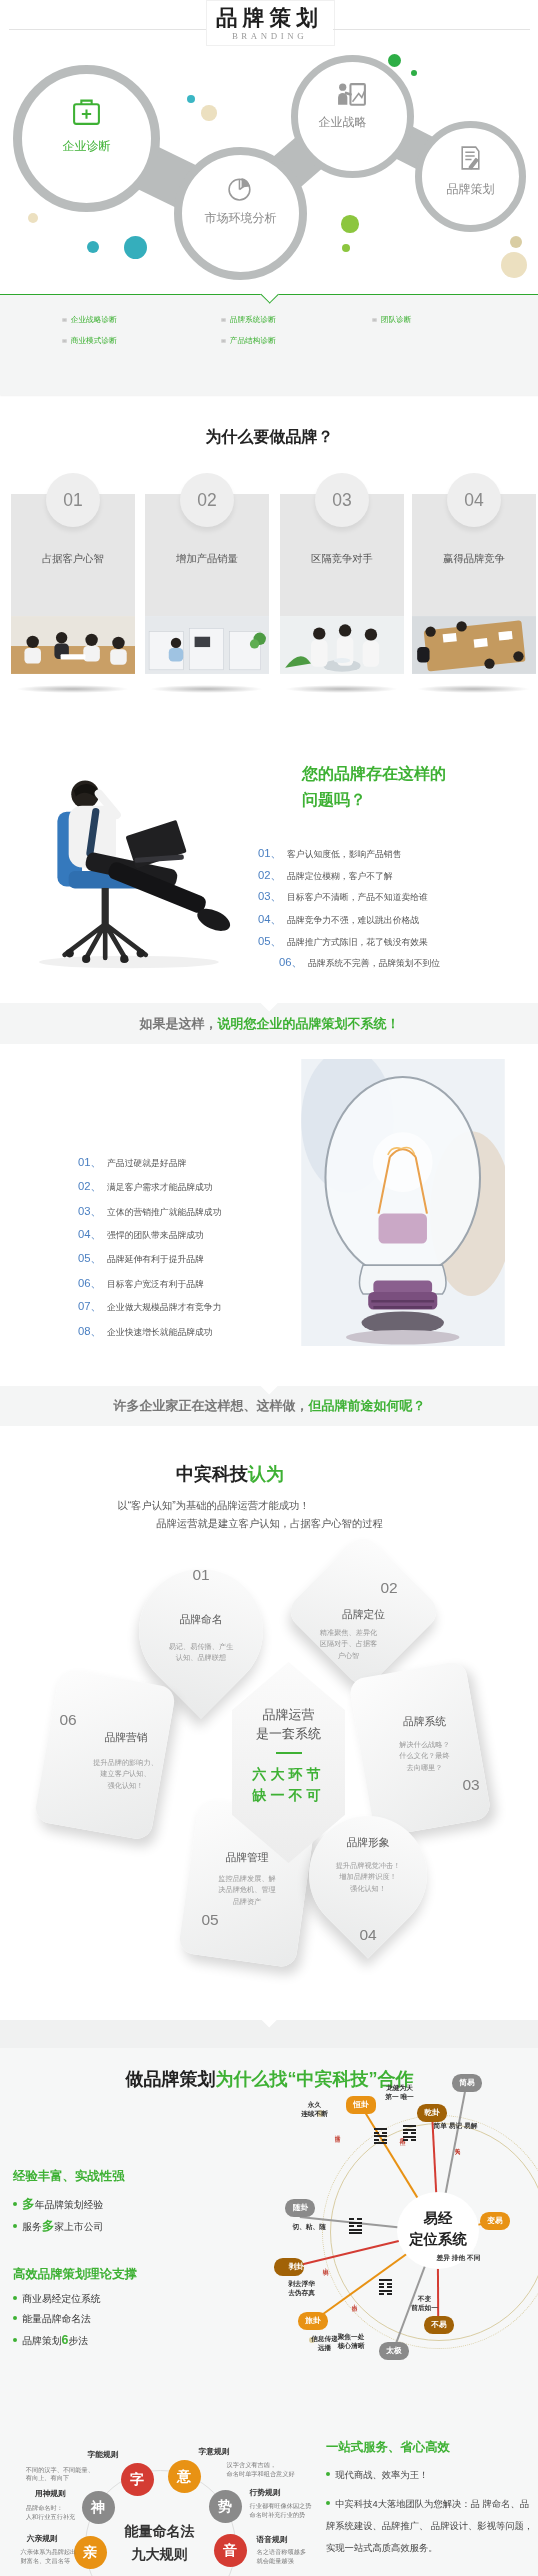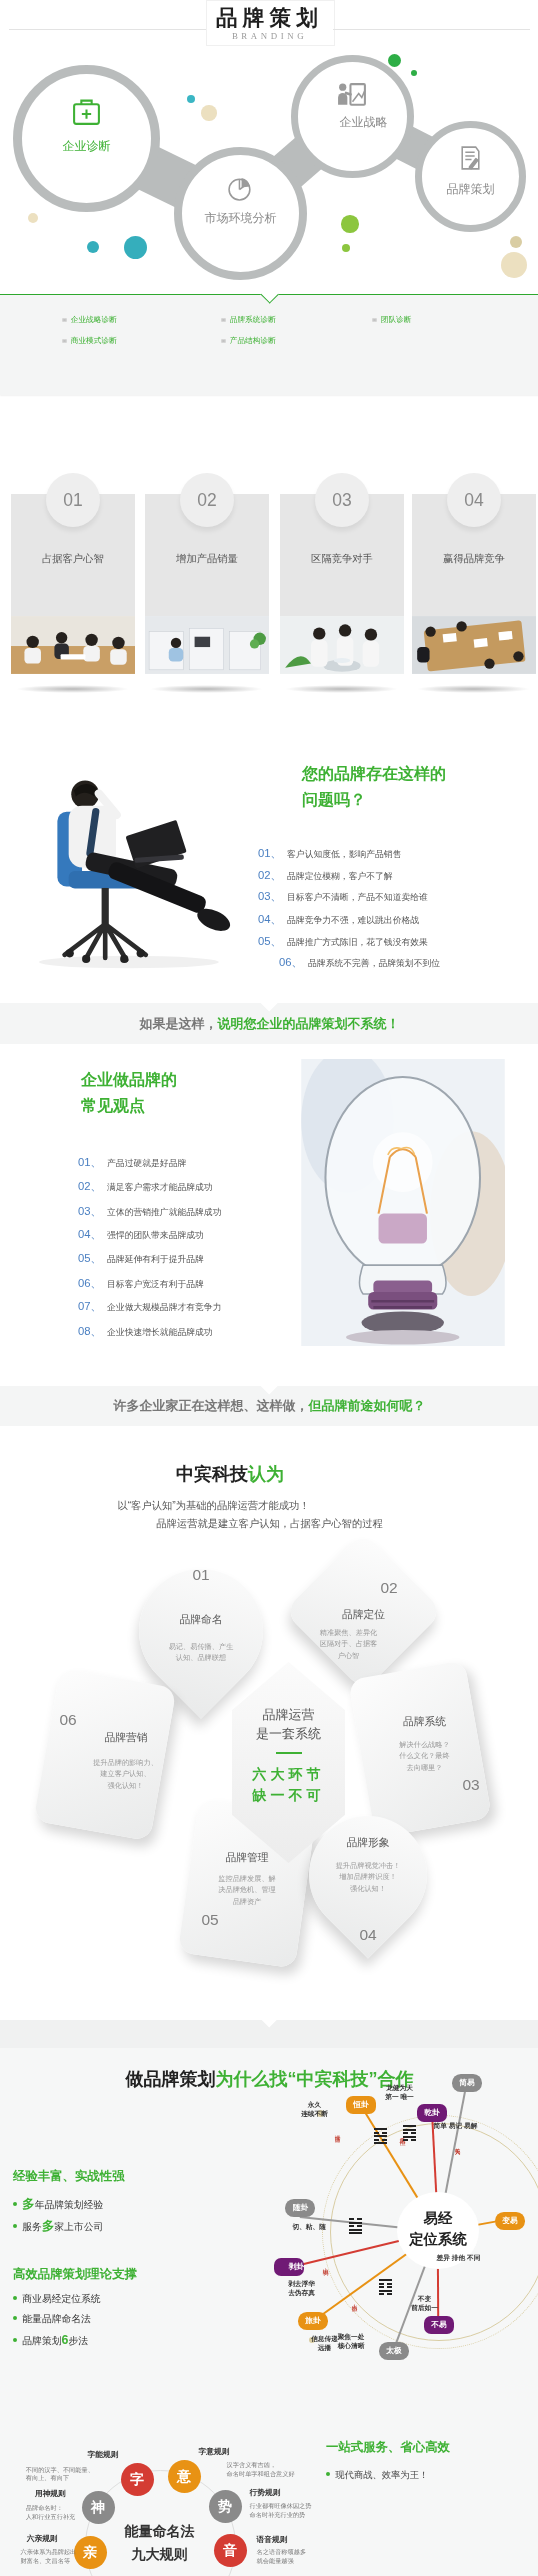--- a/index.html
+++ b/index.html
@@ -45,21 +45,21 @@
   .shape-num{font-size:15.5px;color:#808080;}
   .shape-title{font-size:10.8px;color:#555;}
   .shape-desc{font-size:7.2px;color:#999;line-height:11.3px;}
   
   .wh{font-size:12.4px;font-weight:bold;color:#3eb134;}
   .wb{font-size:9.8px;color:#333;}
   .wb .em{color:#3eb134;font-weight:bold;font-size:12.4px;}
   .gdot{width:4.1px;height:4.1px;border-radius:50%;background:#3eb134;display:inline-block;margin-right:5.2px;vertical-align:2.1px;}
   
   .pill{width:30px;height:17.5px;border-radius:8.8px;color:#fff;font-size:7.7px;font-weight:bold;text-align:center;line-height:17.5px;}
-  .pill.red{background:#701a75;border-radius:7px;} .pill.orange{background:#e89214;} .pill.gy{background:#8a8a8a;}
+  .pill.red{background:#a16207;} .pill.orange{background:#e89214;} .pill.gy{background:#8a8a8a;}
   .spoke{height:1.5px;transform-origin:0 50%;}
   .spoke.red{background:#d43c33;} .spoke.orange{background:#e89214;} .spoke.gy{background:#9a9a9a;}
   .bnote{font-size:6.7px;font-weight:bold;color:#333;line-height:9.3px;text-align:center;}
   .bdecor{font-size:5.7px;color:#c0392b;writing-mode:vertical-rl;letter-spacing:1px;}
   .wreath{border:1px solid #d9cda3;border-radius:50%;}
   .wreath2{border:0.5px dotted #d9cda3;border-radius:50%;}
   .golddot{background:#d9cda3;border-radius:50%;}
   .tri{display:flex;flex-direction:column;gap:1.5px;}
   .tri b{display:block;width:13.4px;height:2.1px;background:#222;}
   .tri b.sp{background:linear-gradient(90deg,#222 40%,transparent 40%,transparent 60%,#222 60%);}
@@ -109,21 +109,21 @@
   <div class="c svc-circle" style="left:291px;top:55px;width:123px;height:123px;border-width:7.7px;"></div>
   <div class="c" style="left:336px;top:81px;">
     <svg width="32" height="30" viewBox="0 0 62 58">
         <rect x="28" y="6" width="28" height="40" rx="2" fill="none" stroke="#9a9a9a" stroke-width="4"></rect>
         <path d="M32 40 L44 24 L50 32 L56 18" stroke="#9a9a9a" stroke-width="3" fill="none"></path>
         <circle cx="13" cy="12" r="7" fill="#9a9a9a"></circle>
         <path d="M4 46 v-14 a9 9 0 0 1 18 0 v14 z" fill="#9a9a9a"></path>
         <rect x="18" y="20" width="14" height="5" rx="2" fill="#9a9a9a" transform="rotate(18 18 20)"></rect>
       </svg>
   </div>
-  <div class="c svc-label" style="left:312px;top:114px;width:103px;">企业战略</div>
+  <div class="c svc-label" style="left:291px;top:114px;width:103px;">企业战略</div>
 
   <div class="c svc-circle" style="left:415px;top:121px;width:111px;height:111px;border-width:7.2px;"></div>
   <div class="c" style="left:457px;top:144px;">
     <svg width="27" height="29" viewBox="0 0 52 56">
         <path d="M10 6 h26 l6 8 v34 h-32 z" fill="none" stroke="#9a9a9a" stroke-width="3"></path>
         <path d="M16 16 h18 M16 23 h18 M16 30 h12" stroke="#9a9a9a" stroke-width="3"></path>
         <rect x="28" y="26" width="8" height="24" rx="2" fill="#9a9a9a" transform="rotate(38 32 38)"></rect>
       </svg>
   </div>
   <div class="c svc-label" style="left:419px;top:181px;width:103px;">品牌策划</div>
@@ -143,20 +143,21 @@
   <div class="c panel" style="left:0;top:295px;width:539px;height:100px;box-shadow:0 1px 1.5px rgba(0,0,0,.06);"></div>
   <div class="c" style="left:0;top:294px;width:539px;height:1px;background:#2ea82e;"></div>
   <div class="c notch notch-green" style="left:263px;top:288px;"></div>
 
   <div class="c" style="left:62px;top:315px;"><span class="bullet-dot"></span><span class="diag-item">企业战略诊断</span></div>
   <div class="c" style="left:221px;top:315px;"><span class="bullet-dot"></span><span class="diag-item">品牌系统诊断</span></div>
   <div class="c" style="left:372px;top:315px;"><span class="bullet-dot"></span><span class="diag-item">团队诊断</span></div>
   <div class="c" style="left:62px;top:336px;"><span class="bullet-dot"></span><span class="diag-item">商业模式诊断</span></div>
   <div class="c" style="left:221px;top:336px;"><span class="bullet-dot"></span><span class="diag-item">产品结构诊断</span></div>
 
+  <div class="c ctr" style="left:0;top:427px;width:539px;font-size:16px;font-weight:bold;color:#222;">为什么要做品牌？</div>
 
   <div class="c card-gray" style="left:10.8px;top:494px;width:124px;height:122px;"></div>
   <div class="c card-gray" style="left:145px;top:494px;width:124px;height:122px;"></div>
   <div class="c card-gray" style="left:280px;top:494px;width:124px;height:122px;"></div>
   <div class="c card-gray" style="left:412px;top:494px;width:124px;height:122px;"></div>
   <div class="c numcircle" style="left:46px;top:473px;">01</div>
   <div class="c numcircle" style="left:180px;top:473px;">02</div>
   <div class="c numcircle" style="left:315px;top:473px;">03</div>
   <div class="c numcircle" style="left:447px;top:473px;">04</div>
   <div class="c card-label" style="left:10.8px;top:552px;width:124px;">占据客户心智</div>
@@ -256,22 +257,20 @@
   <div class="c" style="left:258px;top:889px;"><span class="numblue">03、</span><span class="listtext">目标客户不清晰，产品不知道卖给谁</span></div>
   <div class="c" style="left:258px;top:912px;"><span class="numblue">04、</span><span class="listtext">品牌竞争力不强，难以跳出价格战</span></div>
   <div class="c" style="left:258px;top:934px;"><span class="numblue">05、</span><span class="listtext">品牌推广方式陈旧，花了钱没有效果</span></div>
   <div class="c" style="left:258px;top:955px;margin-left:21px;"><span class="numblue">06、</span><span class="listtext">品牌系统不完善，品牌策划不到位</span></div>
 
   <div class="c banner" style="left:0;top:1003px;height:41px;line-height:41px;">
     <span class="big">如果是这样，</span><span class="big green">说明您企业的品牌策划不系统！</span>
   </div>
   <div class="c notch" style="left:263px;top:997px;"></div>
 
-  <div class="c pre" style="left:81px;top:1067px;width:216px;font-size:16px;font-weight:bold;color:#3eb134;line-height:26px;">企业做品牌的
-常见观点</div>
   <div class="c" style="left:301px;top:1059px;">
     <svg width="204" height="287" viewBox="0 0 395 557">
         <rect width="395" height="557" fill="#eef2f6"></rect>
         <ellipse cx="90" cy="120" rx="90" ry="140" fill="#dfe6ee"></ellipse>
         <ellipse cx="330" cy="300" rx="80" ry="160" fill="#e6ddd2"></ellipse>
         <ellipse cx="197" cy="230" rx="150" ry="195" fill="#f7fafc" stroke="#9aa3ac" stroke-width="4" opacity="0.95"></ellipse>
         <path d="M120 400 q-14 40 0 56 h154 q14 -16 0 -56 z" fill="#f3f6f8" stroke="#9aa3ac" stroke-width="3"></path>
         <circle cx="197" cy="200" r="58" fill="#fff" opacity="0.7"></circle>
         <path d="M150 300 L172 190 M244 300 L222 190 M172 190 q25 -30 50 0" fill="none" stroke="#e9a14d" stroke-width="4"></path>
         <path d="M168 186 q8 -18 26 -12 q20 -8 26 12" fill="none" stroke="#f5c06a" stroke-width="3"></path>
@@ -385,21 +384,21 @@
     <div class="c spoke red" style="left:165px;top:183px;width:154px;transform:rotate(166.4deg);"></div>
     <div class="c spoke gy" style="left:165px;top:183px;width:139px;transform:rotate(186deg);"></div>
 
     <div class="c" style="left:124px;top:144px;width:82px;height:77px;background:#fff;border-radius:50%;"></div>
     <div class="c ctr pre" style="left:124px;top:160px;width:82px;font-size:14.4px;font-weight:bold;color:#222;line-height:20.6px;">易经
 定位系统</div>
 
     <div class="c pill orange" style="left:73px;top:48px;border-radius:7px;">恒卦</div>
     <div class="c pill red" style="left:144px;top:56px;">乾卦</div>
     <div class="c pill gy" style="left:179px;top:26px;">简易</div>
-    <div class="c pill orange" style="left:207px;top:164px;margin-left:15px;">变易</div>
+    <div class="c pill orange" style="left:207px;top:164px;">变易</div>
     <div class="c pill red" style="left:151px;top:268px;">不易</div>
     <div class="c pill gy" style="left:106px;top:294px;">太极</div>
     <div class="c pill orange" style="left:25px;top:264px;">旅卦</div>
     <div class="c pill red" style="left:1px;top:210px;text-align:right;">剥卦</div>
     <div class="c pill gy" style="left:12.4px;top:151px;">随卦</div>
 
     <div class="c bnote pre" style="left:15.5px;top:52px;width:52px;">永久
 连续不断</div>
     <div class="c bnote pre" style="left:98px;top:35px;width:57px;">龙健为天
 第一 唯一</div>
@@ -480,15 +479,16 @@
 就会能量越强</div>
 
     <div class="c rdesc pre" style="left:0px;top:101px;width:75px;">六亲体系为品牌起出
 财富名、文昌名等</div>
     <div class="c rdesc pre" style="left:5.2px;top:57px;width:72px;">品牌命名时：
 人和行业五行补充</div>
   </div>
 
   <div class="c wh" style="left:326px;top:2439px;">一站式服务、省心高效</div>
   <div class="c" style="left:326px;top:2469px;font-size:9.3px;color:#444;"><span class="gdot"></span><span>现代商战、效率为王！</span></div>
+  <div class="c" style="left:326px;top:2493px;width:208px;font-size:9.3px;color:#444;line-height:22px;"><span class="gdot"></span><span>中宾科技4大落地团队为您解决：品 牌命名、品牌系统建设、品牌推广、 品牌设计、影视等问题，实现一站式高质高效服务。</span></div>
 
 </div>
 
 
 </body></html>

